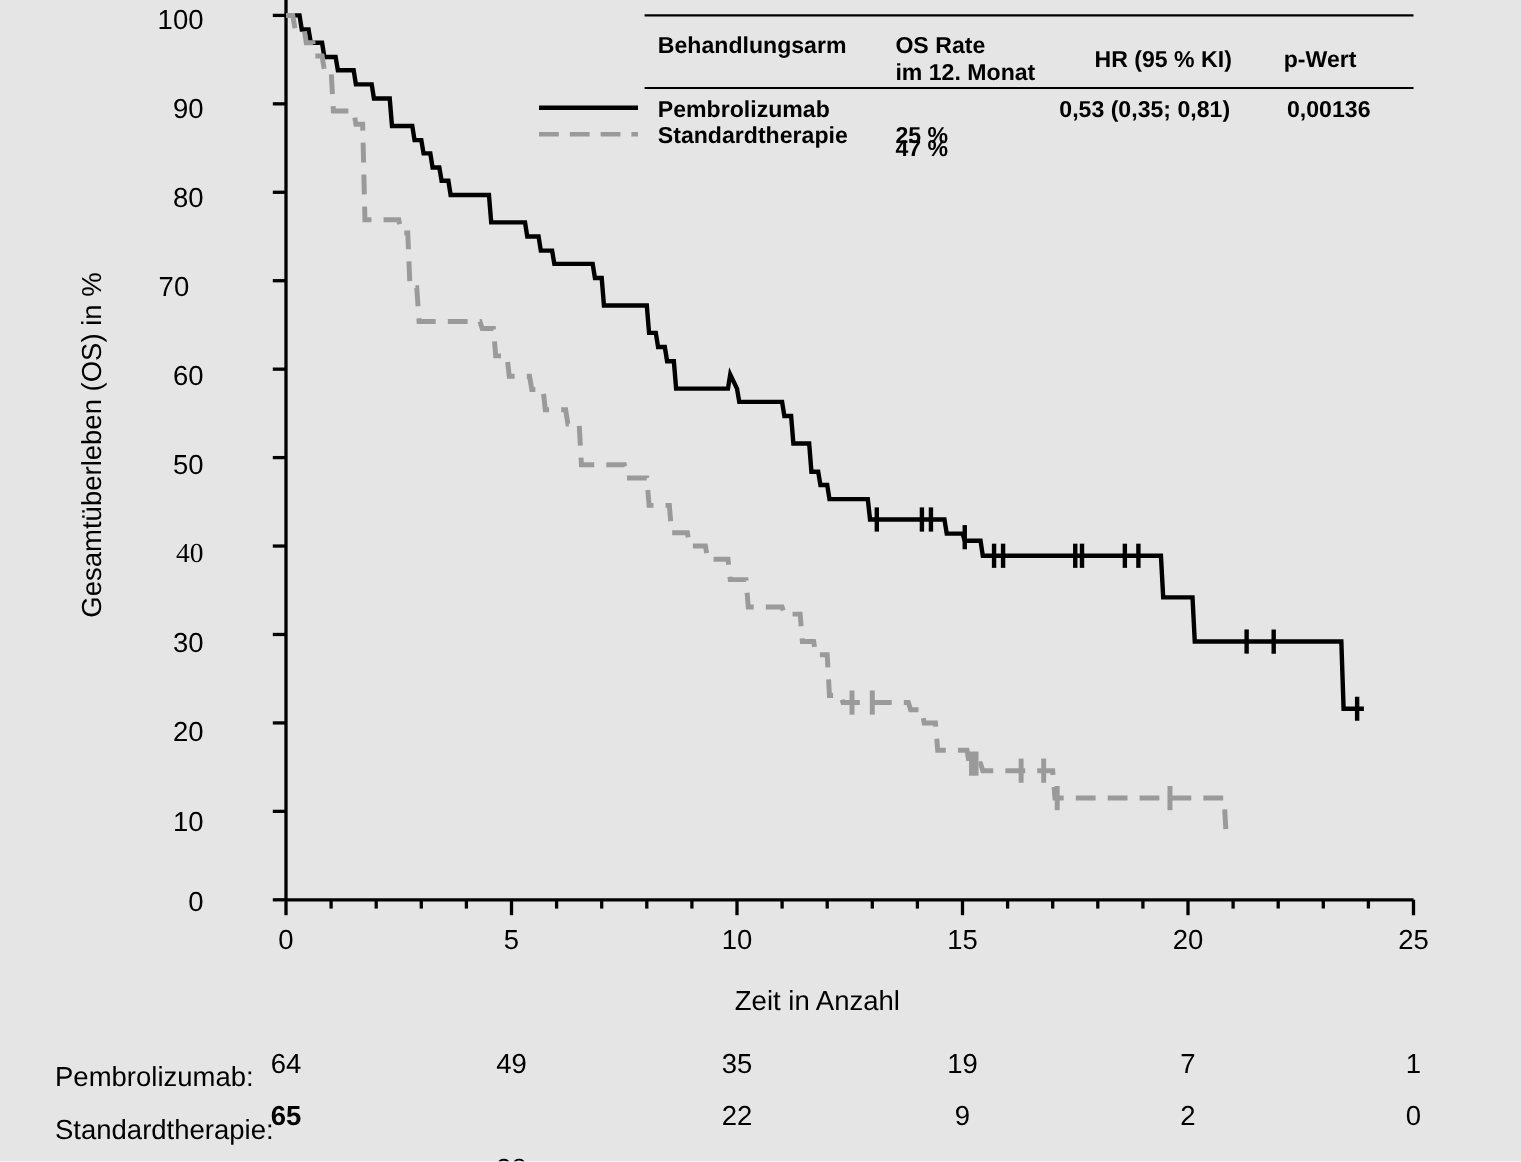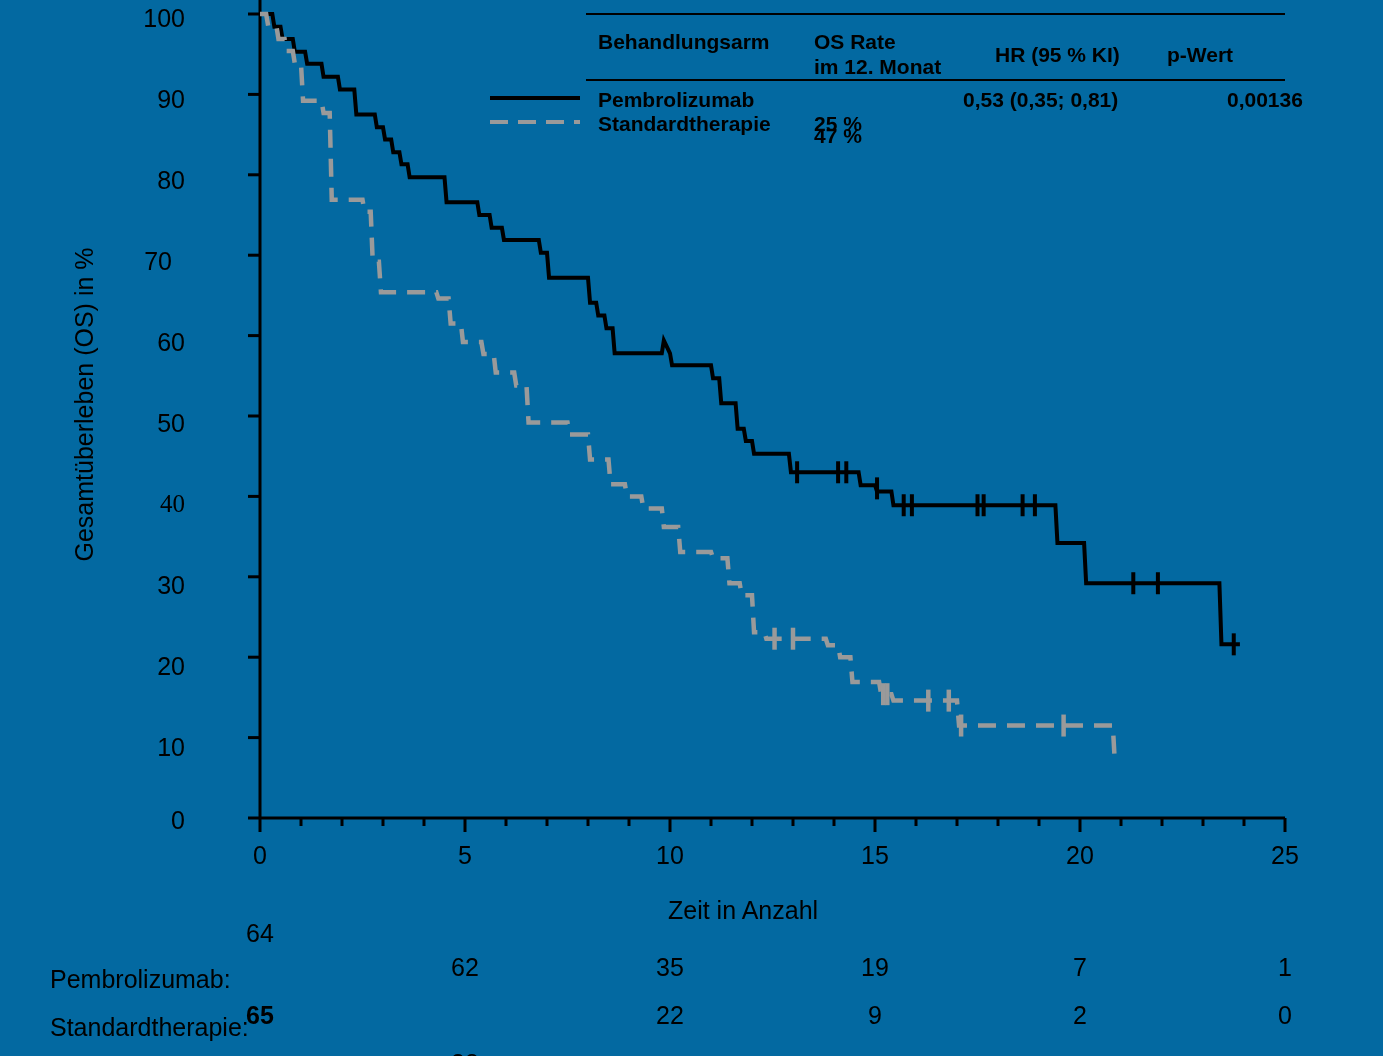--- a/index.html
+++ b/index.html
@@ -9,21 +9,21 @@
   }
   body {
     font-family: "Liberation Sans", sans-serif;
     color: #000000;
   }
   #page {
     position: relative;
     width: 1383px;
     height: 1056px;
     overflow: hidden;
-    background: #0369a1;
+    background: #e5e5e5;
   }
   .plot-svg {
     position: absolute;
     left: 0;
     top: 0;
   }
   .txt {
     position: absolute;
     font-family: "Liberation Sans", sans-serif;
     white-space: pre;
@@ -101,29 +101,29 @@
 
   <div class="txt legend-head" style="left:598px; top:30px;">Behandlungsarm</div>
   <div class="txt legend-head" style="left:814px; top:30px;">OS Rate</div>
   <div class="txt legend-head" style="left:814px; top:55px;">im 12. Monat</div>
   <div class="txt legend-head" style="left:995px; top:43px;">HR (95 % KI)</div>
   <div class="txt legend-head" style="left:1167px; top:43px;">p-Wert</div>
 
   <div class="txt legend-cell" style="left:598px; top:88px;">Pembrolizumab</div>
   <div class="txt legend-cell" style="left:814px; top:88px;margin-top:36px;">47 %</div>
   <div class="txt legend-cell" style="left:963px; top:88px;">0,53 (0,35; 0,81)</div>
-  <div class="txt legend-cell" style="left:1227px; top:88px;">0,00136</div>
+  <div class="txt legend-cell" style="left:1170px; top:88px;">0,00136</div>
 
   <div class="txt legend-cell" style="left:598px; top:112px;">Standardtherapie</div>
   <div class="txt legend-cell" style="left:814px; top:112px;">25 %</div>
 
 
   <div class="txt risk-label" style="left:50px; top:953px;">Pembrolizumab:</div>
-  <div class="txt risk-num" style="left:225px; top:919px;">64</div>
-  <div class="txt risk-num" style="left:430px; top:953px;">62</div>
+  <div class="txt risk-num" style="left:225px; top:953px;">64</div>
+  <div class="txt risk-num" style="left:430px; top:953px;">49</div>
   <div class="txt risk-num" style="left:635px; top:953px;">35</div>
   <div class="txt risk-num" style="left:840px; top:953px;">19</div>
   <div class="txt risk-num" style="left:1045px; top:953px;">7</div>
   <div class="txt risk-num" style="left:1250px; top:953px;">1</div>
 
   <div class="txt risk-label" style="left:50px; top:1001px;">Standardtherapie:</div>
   <div class="txt risk-num" style="left:225px; top:1001px;font-weight:bold;">65</div>
   <div class="txt risk-num" style="left:430px; top:1038px;margin-top:11px;">38</div>
   <div class="txt risk-num" style="left:635px; top:1001px;">22</div>
   <div class="txt risk-num" style="left:840px; top:1001px;">9</div>

